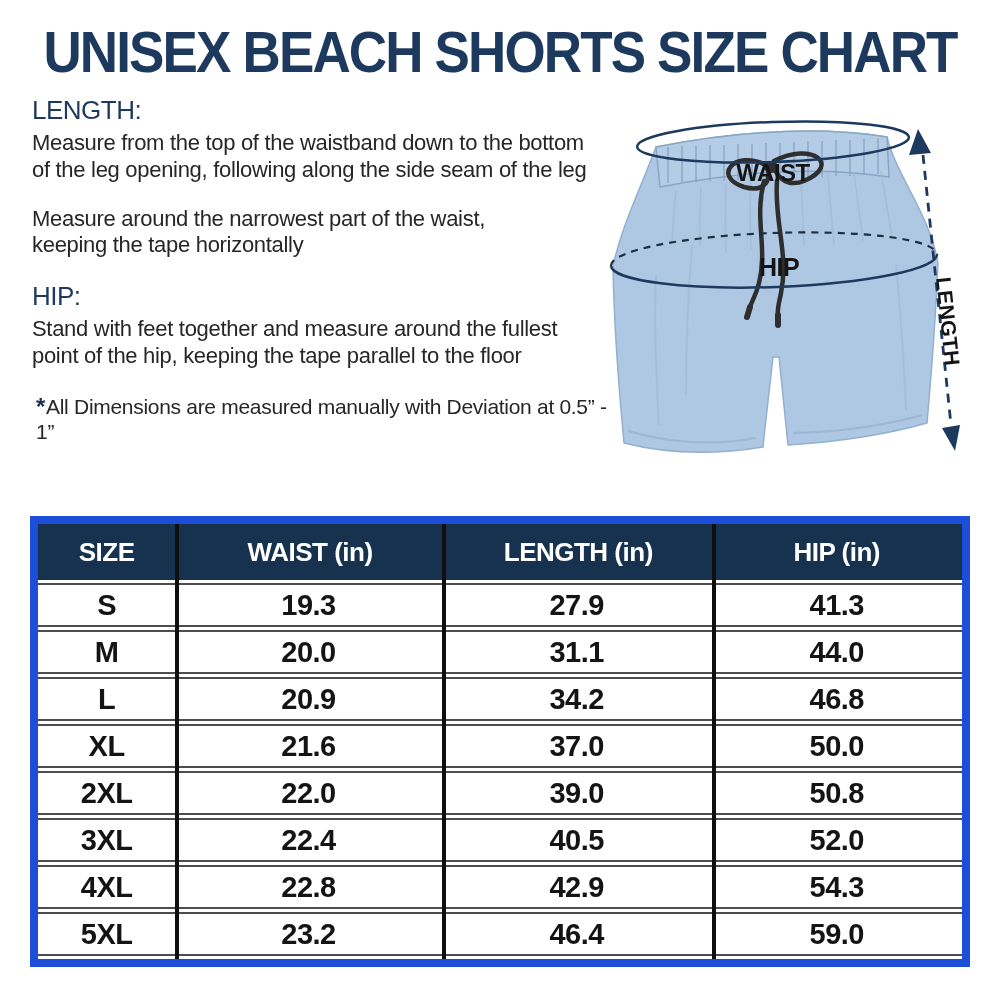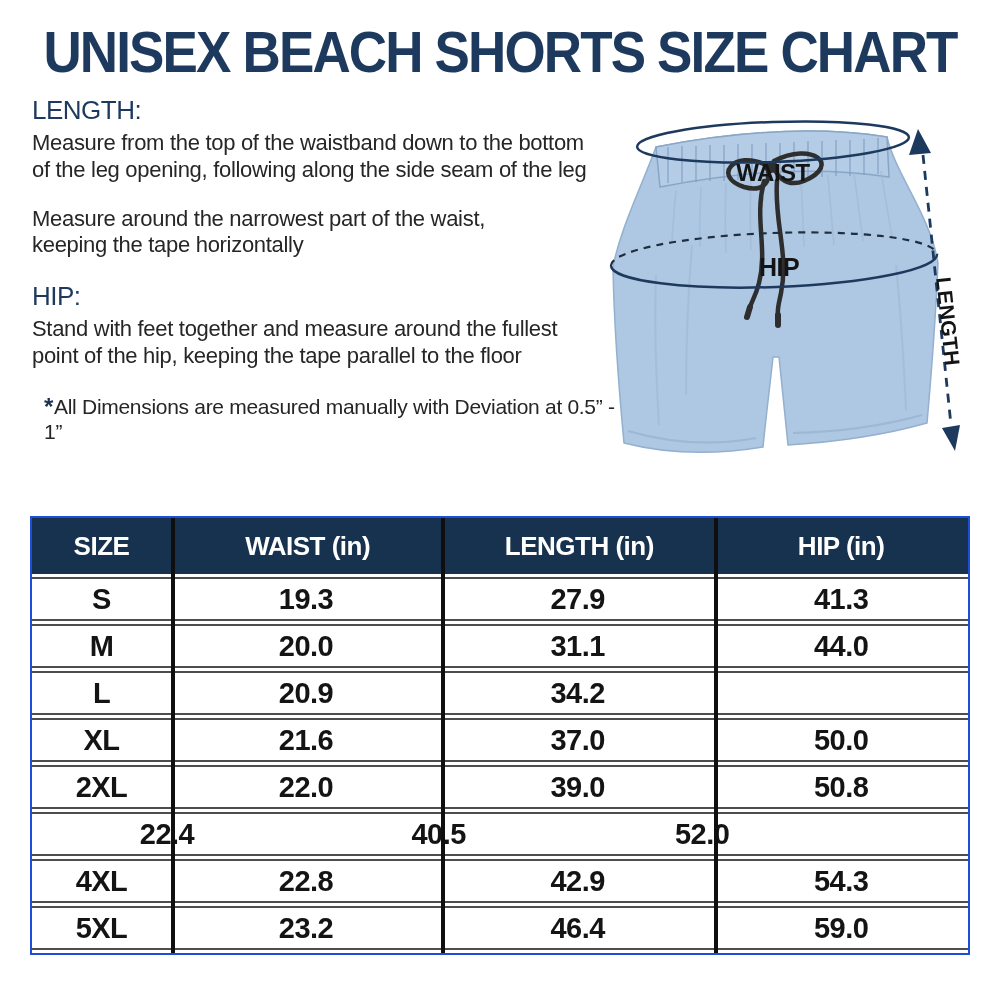--- a/index.html
+++ b/index.html
@@ -24,41 +24,41 @@
   .instructions { position:absolute; left:32px; top:0; width:590px; }
   .instr-block { margin-bottom:22px; }
   .instr-label {
     font-size:26px; font-weight:normal; color:#1d3a5e; letter-spacing:-0.5px;
     margin-bottom:4px;
   }
   .instr-text {
     font-size:22px; line-height:1.22; color:#262626; white-space:pre-line;
     letter-spacing:-0.3px;
   }
-  .note { margin-top:16px; margin-left:12px; font-size:21px; color:#262626; letter-spacing:-0.3px; }
+  .note { margin-top:16px; margin-left:4px; font-size:21px; color:#262626; letter-spacing:-0.3px; }
   .note .asterisk { font-weight:bold; color:#1c3050; font-size:24px; position:relative; top:1px; margin-right:1px; }
 
   
   .diagram { position:absolute; right:2px; top:0; width:402px; height:385px; }
   .diagram svg { position:absolute; left:0; top:0; }
   .diagram-label {
     position:absolute; font-weight:bold; color:#141414; white-space:nowrap;
     letter-spacing:-0.5px;
   }
   .waist-label { left:177px; top:20px; transform:translateX(-50%); font-size:24px;margin-top:44px; }
   .hip-label   { left:183px; top:158px; transform:translateX(-50%); font-size:25px; }
   .length-label{
     left:347px; top:170px; font-size:21px; transform:rotate(84deg);
     transform-origin:0 50%; letter-spacing:0.5px;
   }
 
   
   .size-table {
     position:absolute; left:30px; right:30px; top:492px;
-    border:2px solid #1d4ed8; background:#ffffff;
+    border:8px solid #1d4ed8; background:#ffffff;
   }
   .thead { display:flex; align-items:center; height:56px; background:#17324f; }
   .th {
     color:#ffffff; font-weight:bold; font-size:26px; text-align:center;
     letter-spacing:-0.5px;
   }
   .tr {
     display:flex; align-items:center; height:44px; margin:3px 0;
     border-top:2px solid #4d4d4d; border-bottom:2px solid #4d4d4d;
   }
@@ -172,34 +172,36 @@
       <div class="tr">
         <div class="td c0">M</div>
         <div class="td c1">20.0</div>
         <div class="td c2">31.1</div>
         <div class="td c3">44.0</div>
       </div>
       <div class="tr">
         <div class="td c0">L</div>
         <div class="td c1">20.9</div>
         <div class="td c2">34.2</div>
+        <div class="td c3">46.8</div>
       </div>
       <div class="tr">
         <div class="td c0">XL</div>
         <div class="td c1">21.6</div>
         <div class="td c2">37.0</div>
         <div class="td c3">50.0</div>
       </div>
       <div class="tr">
         <div class="td c0">2XL</div>
         <div class="td c1">22.0</div>
         <div class="td c2">39.0</div>
         <div class="td c3">50.8</div>
       </div>
       <div class="tr">
+        <div class="td c0">3XL</div>
         <div class="td c1">22.4</div>
         <div class="td c2">40.5</div>
         <div class="td c3">52.0</div>
       </div>
       <div class="tr">
         <div class="td c0">4XL</div>
         <div class="td c1">22.8</div>
         <div class="td c2">42.9</div>
         <div class="td c3">54.3</div>
       </div>

